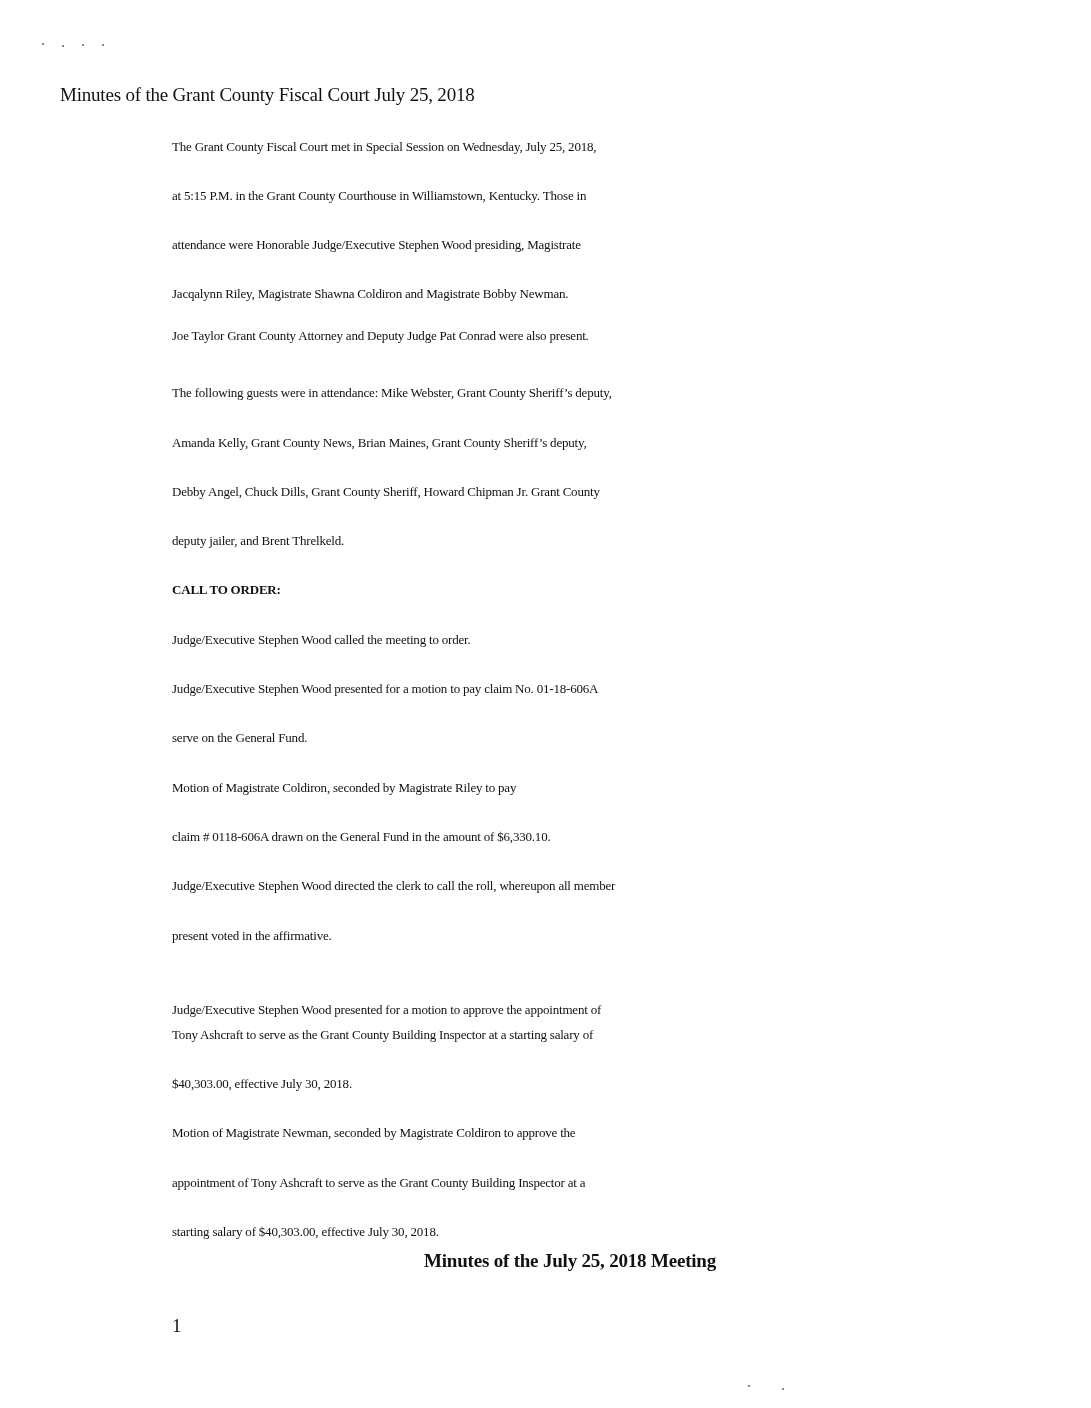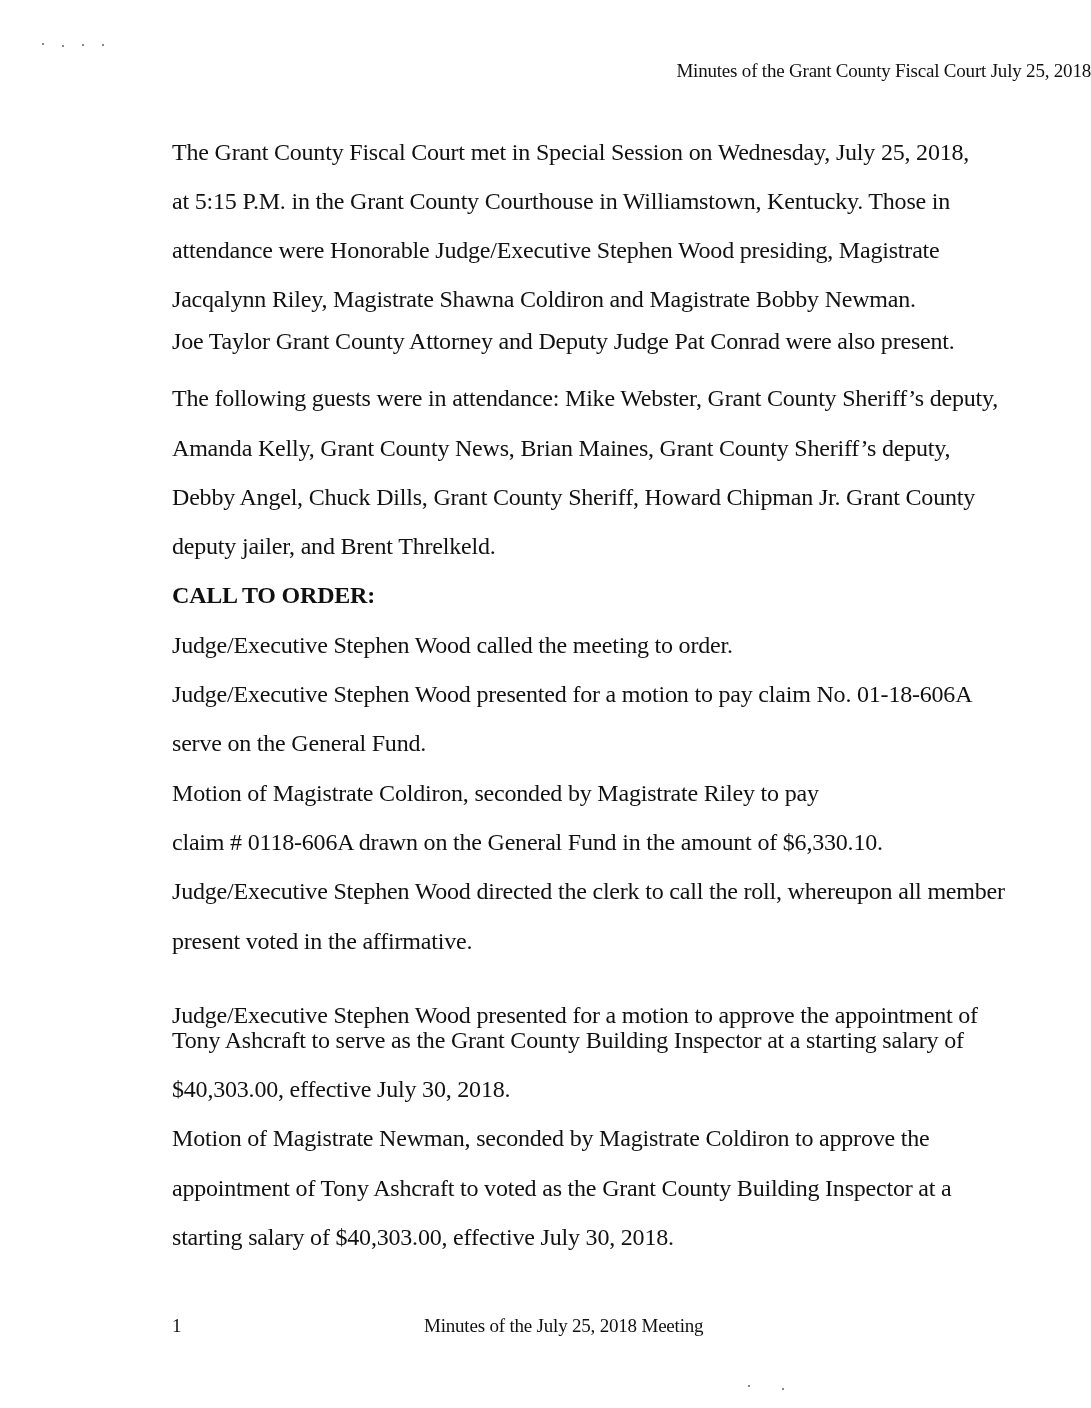--- a/index.html
+++ b/index.html
@@ -2,33 +2,33 @@
 <html><head>
 <meta charset="utf-8">
 <style>
   html, body { margin: 0; padding: 0; background: #ffffff; }
   body {
     width: 1091px; height: 1408px; position: relative; overflow: hidden;
     font-family: "Liberation Serif", "DejaVu Serif", serif;
     color: #111111;
   }
   .header {
-    position: absolute; top: 60px; left: 0; width: 1091px;
-    text-align: right; font-size: 19px; letter-spacing: -0.2px;
+    position: absolute; top: 84px; left: 0; width: 1091px;
+    text-align: left; font-size: 19px; letter-spacing: -0.2px;
     padding-left: 60px; box-sizing: border-box;
   }
   .line {
-    position: absolute; left: 172px; font-size: 24px; white-space: nowrap;
+    position: absolute; left: 172px; font-size: 13px; white-space: nowrap;
     letter-spacing: -0.2px;
   }
   .heading {
     font-weight: bold; text-underline-offset: 3px;
   }
   .footer-num { position: absolute; top: 1315px; left: 172px; font-size: 19px; }
-  .footer-title { position: absolute; top: 1315px; left: 424px; font-size: 19px; letter-spacing: -0.2px; }
+  .footer-title { position: absolute; top: 1250px; left: 424px; font-size: 19px; letter-spacing: -0.2px; font-weight: bold; }
   .speck { position: absolute; width: 2px; height: 2px; background: #888; }
 </style>
 </head>
 <body>
 
 <div>
   <span class="speck" style="top:43px;left:42px;"></span>
   <span class="speck" style="top:45px;left:62px;"></span>
   <span class="speck" style="top:44px;left:82px;"></span>
   <span class="speck" style="top:44px;left:102px;"></span>
@@ -51,21 +51,21 @@
   <div class="line" style="top:681px">Judge/Executive Stephen Wood presented for a motion to pay claim No. 01-18-606A</div>
   <div class="line" style="top:730px">serve on the General Fund.</div>
   <div class="line" style="top:780px">Motion of Magistrate Coldiron, seconded by Magistrate Riley to pay</div>
   <div class="line" style="top:829px">claim # 0118-606A drawn on the General Fund in the amount of $6,330.10.</div>
   <div class="line" style="top:878px">Judge/Executive Stephen Wood directed the clerk to call the roll, whereupon all member</div>
   <div class="line" style="top:928px">present voted in the affirmative.</div>
   <div class="line" style="top:1002px">Judge/Executive Stephen Wood presented for a motion to approve the appointment of</div>
   <div class="line" style="top:1027px">Tony Ashcraft to serve as the Grant County Building Inspector at a starting salary of</div>
   <div class="line" style="top:1076px">$40,303.00, effective July 30, 2018.</div>
   <div class="line" style="top:1125px">Motion of  Magistrate Newman, seconded by Magistrate Coldiron to approve the</div>
-  <div class="line" style="top:1175px">appointment of Tony Ashcraft to voted as the Grant County Building Inspector at a</div>
+  <div class="line" style="top:1175px">appointment of Tony Ashcraft to serve as the Grant County Building Inspector at a</div>
   <div class="line" style="top:1224px">starting salary of $40,303.00, effective July 30, 2018.</div>
 
   <div class="footer-num">1</div>
   <div class="footer-title">Minutes of the July 25, 2018 Meeting</div>
 
   <span class="speck" style="top:1385px;left:748px;"></span>
   <span class="speck" style="top:1388px;left:782px;"></span>
 </div>
 
 </body></html>

